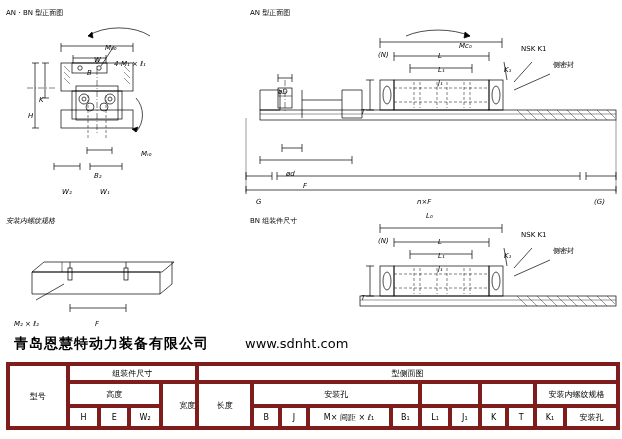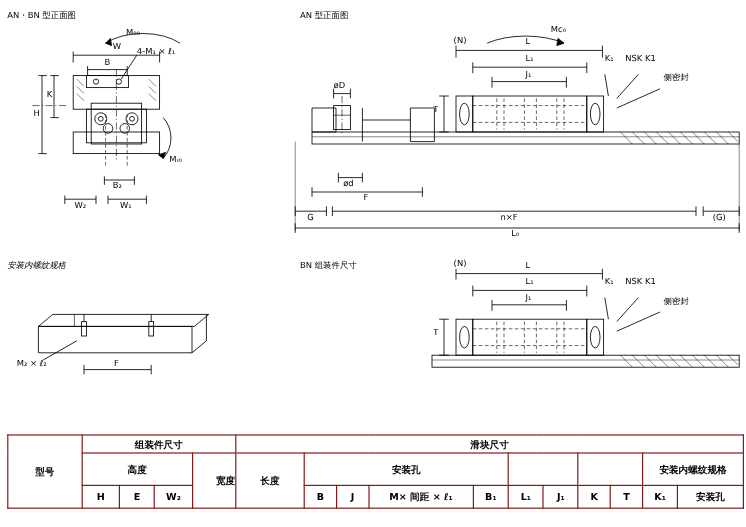--- a/index.html
+++ b/index.html
@@ -6,27 +6,27 @@
   body{
     width:622px;height:439px;
     background:#ffffff;
     font-family:"DejaVu Sans","Liberation Sans",sans-serif;
     color:#000;
     overflow:hidden;
     position:relative;
   }
   .stage{position:absolute;left:2px;top:0;width:622px;height:439px;}
   .lbl{position:absolute;font-size:7px;white-space:nowrap;line-height:1;}
-  .lbl.it{}
+  .lbl.it{font-style:italic;margin-top:21px;}
   .lbl.cn{font-family:"DejaVu Sans","Liberation Sans",sans-serif;font-size:7px;}
   .big-cn{position:absolute;font-size:14px;font-weight:bold;letter-spacing:1px;}
   .url{position:absolute;font-size:13px;}
   svg{position:absolute;left:0;top:0;}
   table{border-collapse:collapse;position:absolute;}
-  td,th{border:1px solid #7f1d1d;font-size:8px;text-align:center;padding:0;font-weight:bold;}
+  td,th{border:4px solid #7f1d1d;font-size:8px;text-align:center;padding:0;font-weight:normal;}
 </style>
 </head>
 <body>
 
 <div class="stage">
 
 <svg width="622" height="439">
   <g stroke="#000" fill="none" stroke-width="0.7">
 
     <path d="M86 36 A40 22 0 0 1 148 36" stroke-width="0.7"></path>
@@ -284,27 +284,29 @@
 <div class="lbl" style="left:248px;top:218px;">BN 组装件尺寸</div>
 <div class="lbl it" style="left:376px;top:217px;">(N)</div>
 <div class="lbl it" style="left:436px;top:218px;">L</div>
 <div class="lbl it" style="left:436px;top:232px;">L₁</div>
 <div class="lbl it" style="left:436px;top:245px;">J₁</div>
 <div class="lbl it" style="left:502px;top:232px;">K₁</div>
 <div class="lbl" style="left:519px;top:232px;">NSK K1</div>
 <div class="lbl cn" style="left:551px;top:248px;">侧密封</div>
 <div class="lbl it" style="left:359px;top:274px;">T</div>
 
+<div class="big-cn" style="left:12px;top:335px;">青岛恩慧特动力装备有限公司</div>
+<div class="url" style="left:243px;top:336px;">www.sdnht.com</div>
 
 <table style="left:4px;top:362px;width:614px;">
   <tbody>
         <tr>
     <td rowspan="3" style="width:52px;height:60px;">型号</td>
     <td colspan="4" style="height:14px;">组装件尺寸</td>
-    <td colspan="11" style="height:14px;">滑块尺寸</td>
+    <td colspan="11" style="height:14px;">型侧面图</td>
   </tr>
   <tr>
     <td colspan="3" style="height:16px;">高度</td>
     <td rowspan="2" style="width:30px;text-align:right;">
       <div>宽度</div>
     </td>
     <td rowspan="2" style="width:48px;">
       <div>长度</div>
     </td>
     <td colspan="4">安装孔</td>

